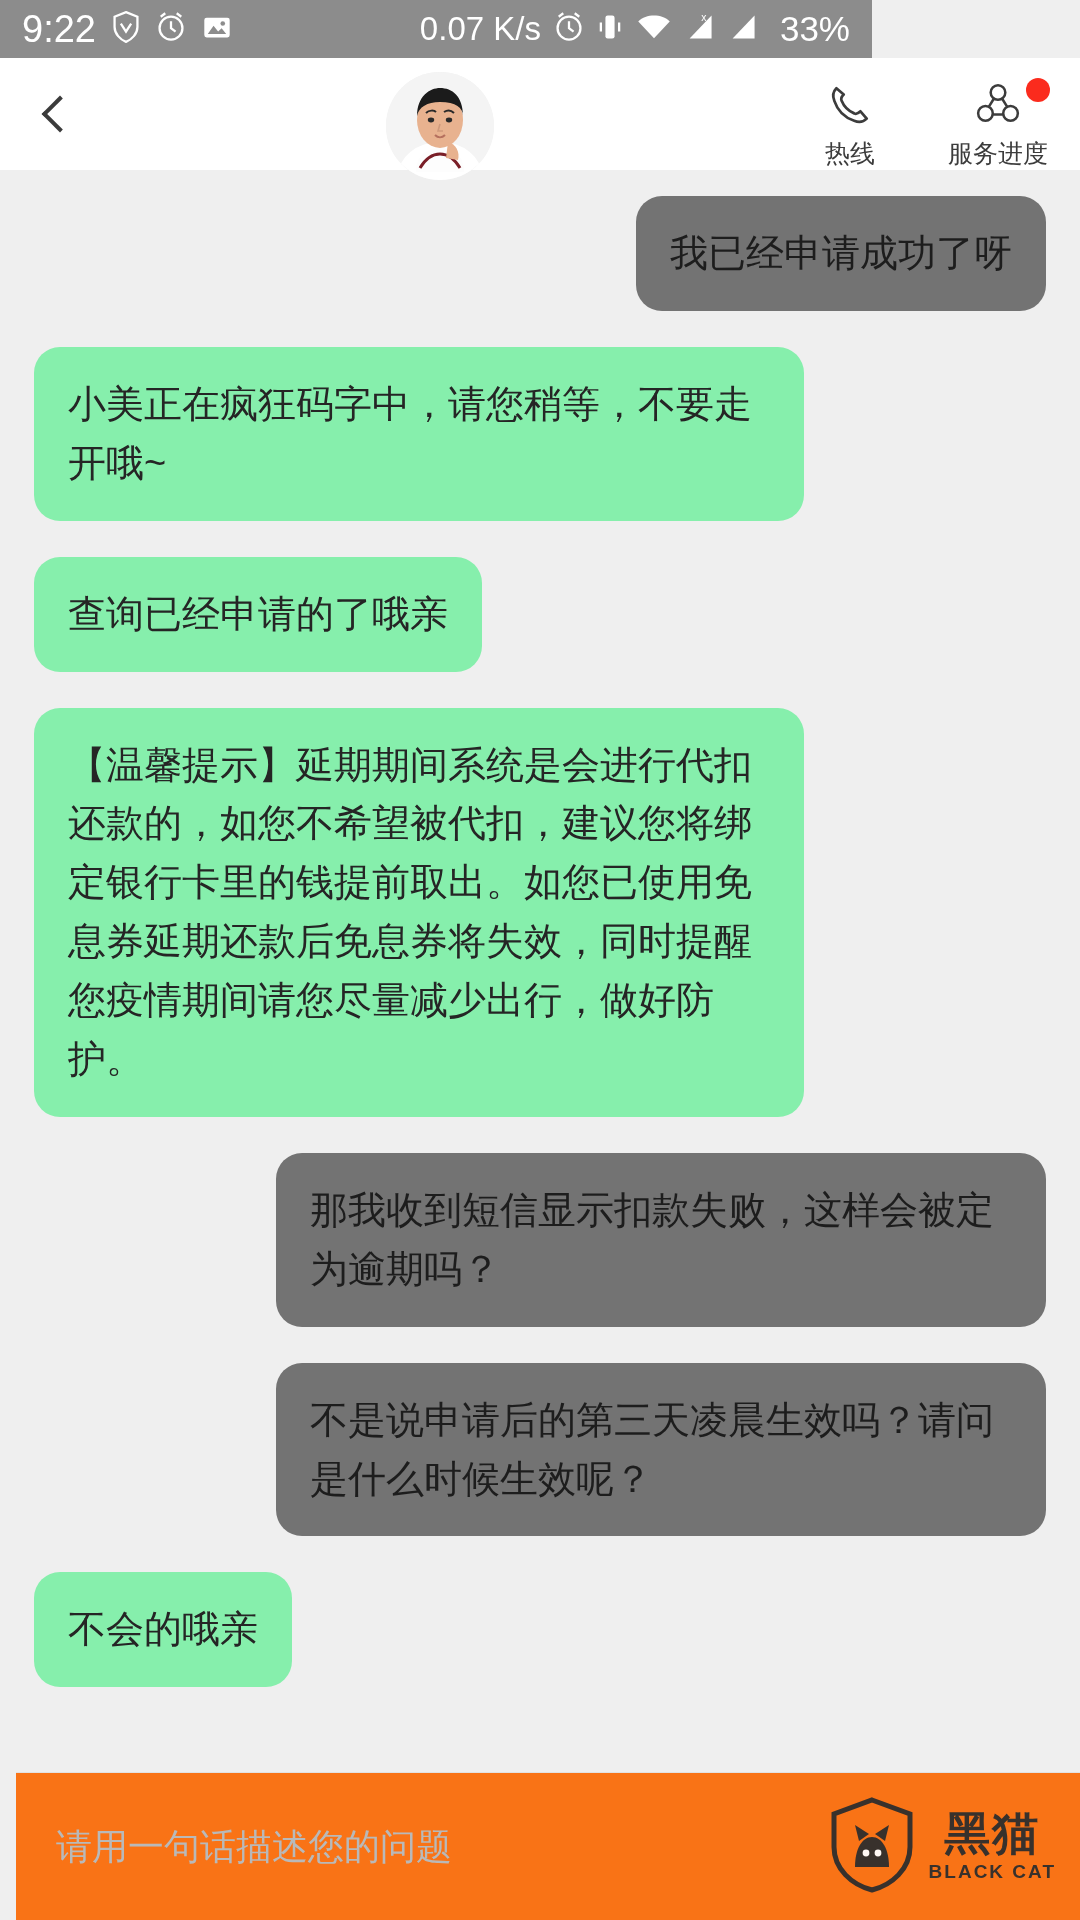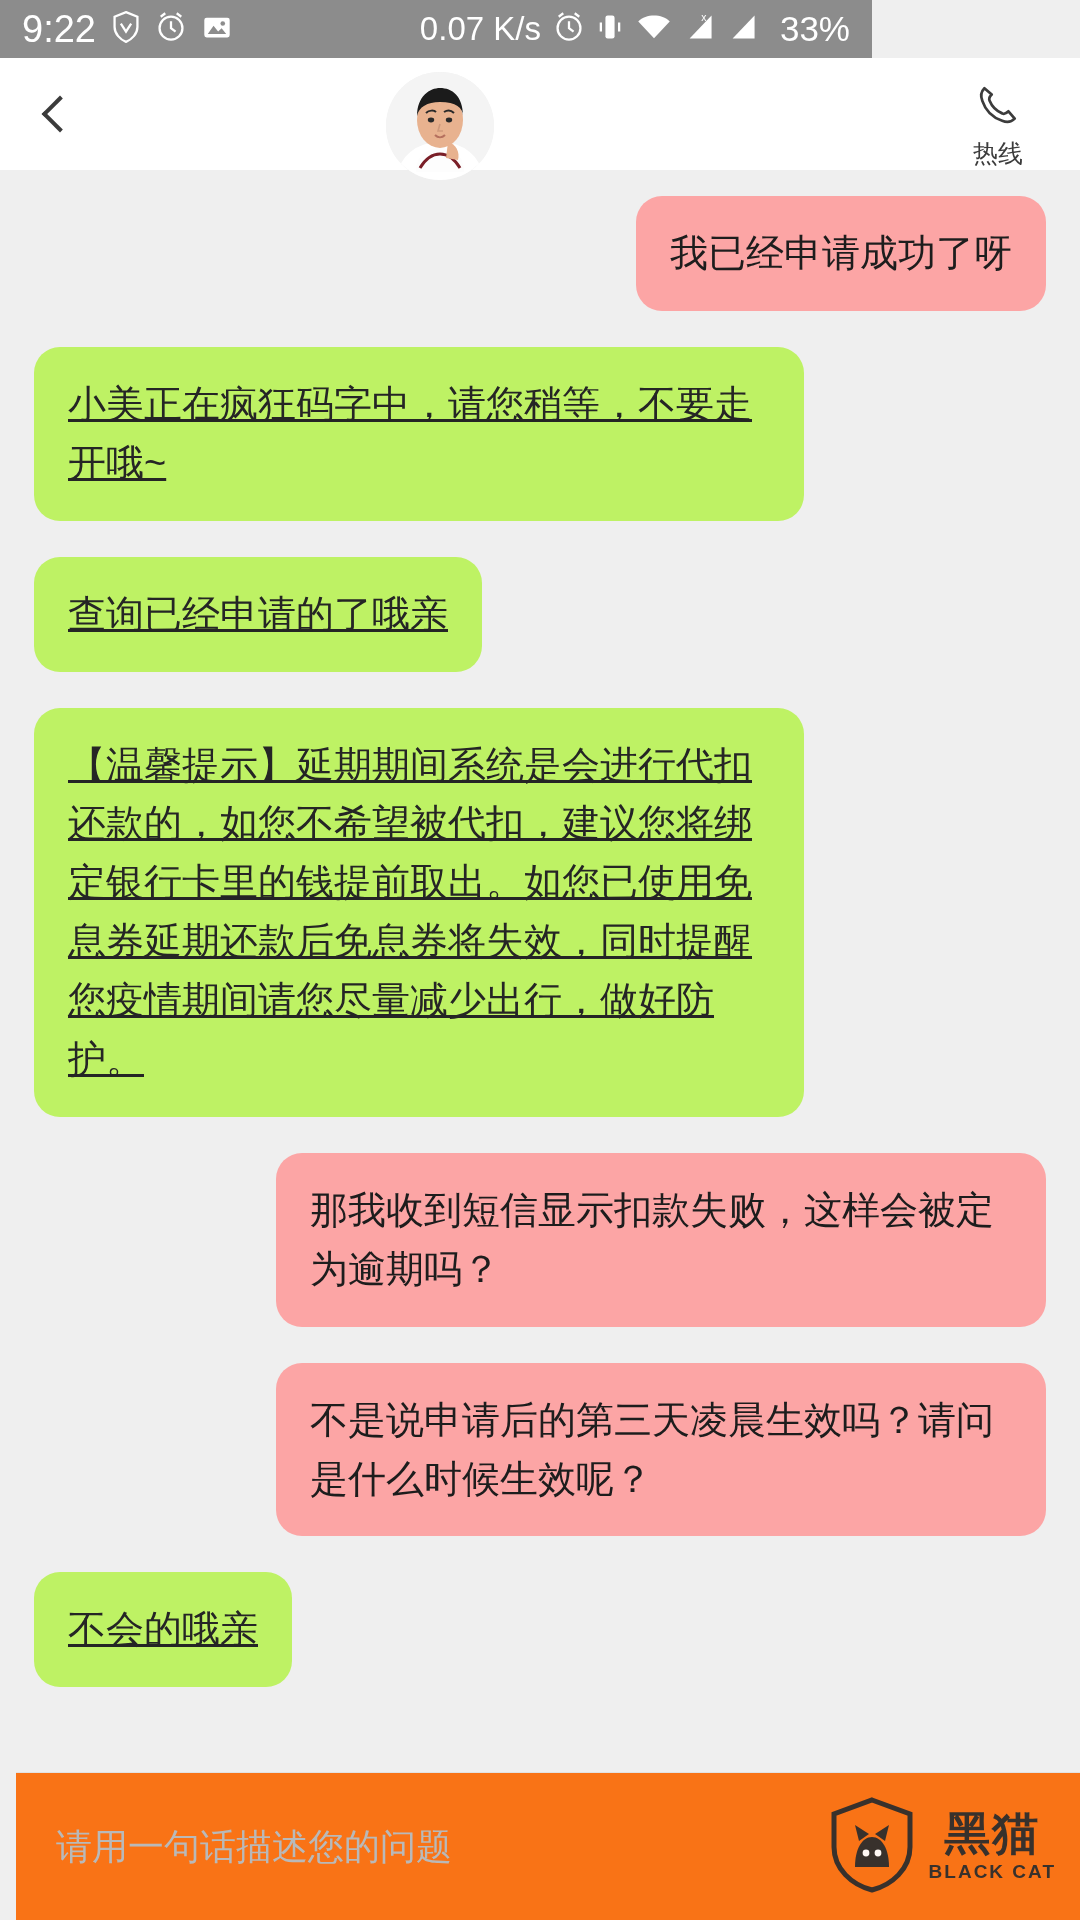--- a/index.html
+++ b/index.html
@@ -82,22 +82,22 @@
   .bubble{
     max-width:760px;
     border-radius:26px;
     padding:28px 34px;
     font-size:38px;
     line-height:1.55;
     color:#252525;
     white-space:pre-wrap;
     word-break:break-all;
   }
-  .bubble.bot{ background:#bef264;text-decoration:underline; }
-  .bubble.user{ background:#fca5a5; color:#1d1d1d; }
+  .bubble.bot{ background:#86efac; }
+  .bubble.user{ background:#737373; color:#1d1d1d; }
   .bubble.wide{ max-width:770px; }
   
   .inputbar{
     position:absolute; left:16px; bottom:0;
     width:1080px; height:148px;
     background:#f97316;
     border-top:1px solid #e2e2e2;
     display:flex; align-items:center;
     padding:0 40px;
   }
@@ -208,20 +208,32 @@
   <div class="hdr-actions">
     <div class="hdr-act">
       <span>
         <svg width="46" height="46" viewBox="0 0 44 44">
           <path d="M9 6 C6 9 5 13 7 18 C10 27 17 34 26 37 C31 39 35 38 38 35 L32 28 C30 30 28 31 26 30 C21 28 16 23 14 18 C13 16 14 14 16 12 Z" fill="none" stroke="#3c3c3c" stroke-width="2.6" stroke-linejoin="round"></path>
         </svg>
       </span>
       <span class="lbl">热线</span>
     </div>
 
+    <div class="hdr-act">
+      <span>
+        <svg width="46" height="46" viewBox="0 0 44 44">
+          <circle cx="22" cy="10" r="7" fill="none" stroke="#3c3c3c" stroke-width="2.4"></circle>
+          <circle cx="10" cy="30" r="7" fill="none" stroke="#3c3c3c" stroke-width="2.4"></circle>
+          <circle cx="34" cy="30" r="7" fill="none" stroke="#3c3c3c" stroke-width="2.4"></circle>
+          <path d="M18 16 L13 24 M26 16 L31 24 M17 31 L27 31" stroke="#3c3c3c" stroke-width="2.4" fill="none"></path>
+        </svg>
+      </span>
+      <span class="badge-dot"></span>
+      <span class="lbl">服务进度</span>
+    </div>
   </div>
 </div>
 
 <div class="chat">
   <div class="row user">
     <div class="bubble user">我已经申请成功了呀</div>
   </div>
   <div class="row bot">
     <div class="bubble bot wide">小美正在疯狂码字中，请您稍等，不要走开哦~</div>
   </div>

